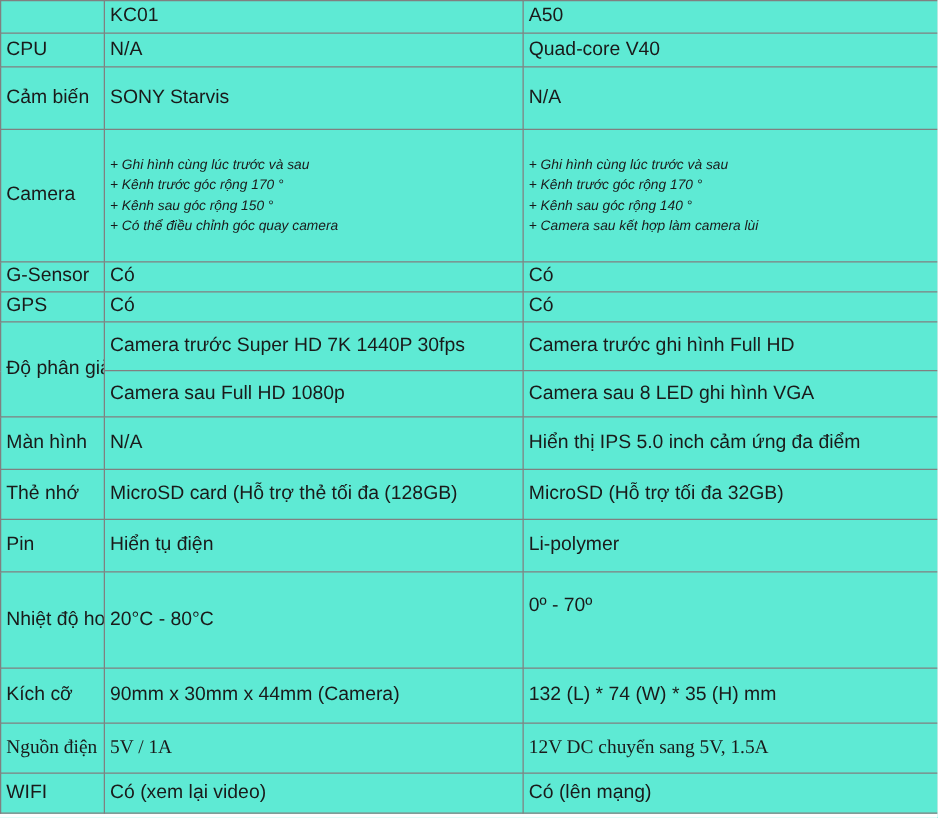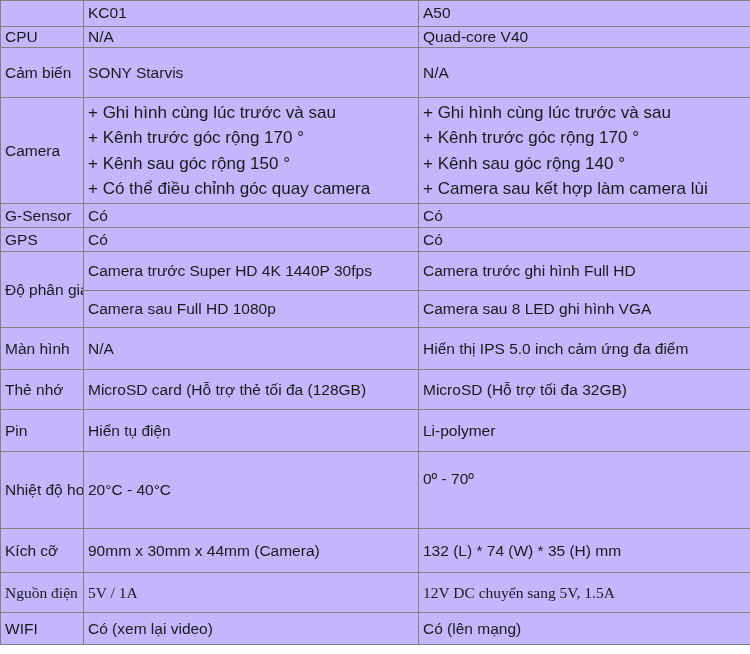--- a/index.html
+++ b/index.html
@@ -15,21 +15,21 @@
     position: relative;
     width: 750px;
     height: 654px;
     overflow: hidden;
     background: #ffffff;
   }
   table.spec {
     border-collapse: collapse;
     table-layout: fixed;
     width: 750px;
-    background: #c4b5fd;
+    background: #5eead4;
   }
   table.spec col.c-label { width: 83px; }
   table.spec col.c-kc01  { width: 335px; }
   table.spec col.c-a50   { width: 332px; }
 
   table.spec td {
     border: 1px solid #808080;
     padding: 0 4px;
     font-size: 15.5px;
     line-height: 1.32;
@@ -54,21 +54,22 @@
     border-top: 3px solid #1f6b42;
   }
 
   
   td.clip { vertical-align: top; padding-top: 1px; }
   td.clip-bottom { vertical-align: bottom; padding-bottom: 1px; }
 
   .camlist {
     white-space: normal;
     line-height: 1.50;
-    font-size: 17px;
+    font-size: 11px;
+    font-style: italic;
   }
   .camlist div { white-space: nowrap; }
 
   
   td.overflow-right { overflow: visible; position: relative; z-index: 2; }
 </style>
 </head>
 <body>
 
 <div id="page">
@@ -79,21 +80,21 @@
       <col class="c-a50">
     </colgroup>
     <tbody>
 
       <tr style="height:26px;">
         <td class="lbl empty"></td>
         <td class="val">KC01</td>
         <td class="val greentop">A50</td>
       </tr>
 
-      <tr style="height:21px;">
+      <tr style="height:27px;">
         <td class="lbl">CPU</td>
         <td class="val">N/A</td>
         <td class="val">Quad-core V40</td>
       </tr>
 
       <tr style="height:50px;">
         <td class="lbl clip">Cảm biến</td>
         <td class="val clip">SONY Starvis</td>
         <td class="val clip-bottom">N/A</td>
       </tr>
@@ -125,21 +126,21 @@
       </tr>
 
       <tr style="height:24px;">
         <td class="lbl">GPS</td>
         <td class="val">Có</td>
         <td class="val">Có</td>
       </tr>
 
       <tr style="height:39px;">
         <td class="lbl clip" rowspan="2">Độ phân giải video</td>
-        <td class="val">Camera trước Super HD 4K 1440P 30fps</td>
+        <td class="val">Camera trước Super HD 7K 1440P 30fps</td>
         <td class="val">Camera trước ghi hình Full HD</td>
       </tr>
       <tr style="height:37px;">
         <td class="val">Camera sau Full HD 1080p</td>
         <td class="val">Camera sau 8 LED ghi hình VGA</td>
       </tr>
 
       <tr style="height:42px;padding-left:21px;">
         <td class="lbl clip">Màn hình</td>
         <td class="val">N/A</td>
@@ -153,21 +154,21 @@
       </tr>
 
       <tr style="height:42px;">
         <td class="lbl">Pin</td>
         <td class="val">Hiển tụ điện</td>
         <td class="val">Li-polymer</td>
       </tr>
 
       <tr style="height:77px;">
         <td class="lbl clip">Nhiệt độ hoạt động</td>
-        <td class="val">20°C - 40°C</td>
+        <td class="val">20°C - 80°C</td>
         <td class="val clip-bottom" style="padding-bottom:22px;">0º - 70º</td>
       </tr>
 
       <tr style="height:44px;">
         <td class="lbl">Kích cỡ</td>
         <td class="val">90mm x 30mm x 44mm (Camera)</td>
         <td class="val">132 (L) * 74 (W) * 35 (H) mm</td>
       </tr>
 
       <tr style="height:40px;font-family:Liberation Serif, serif;">

